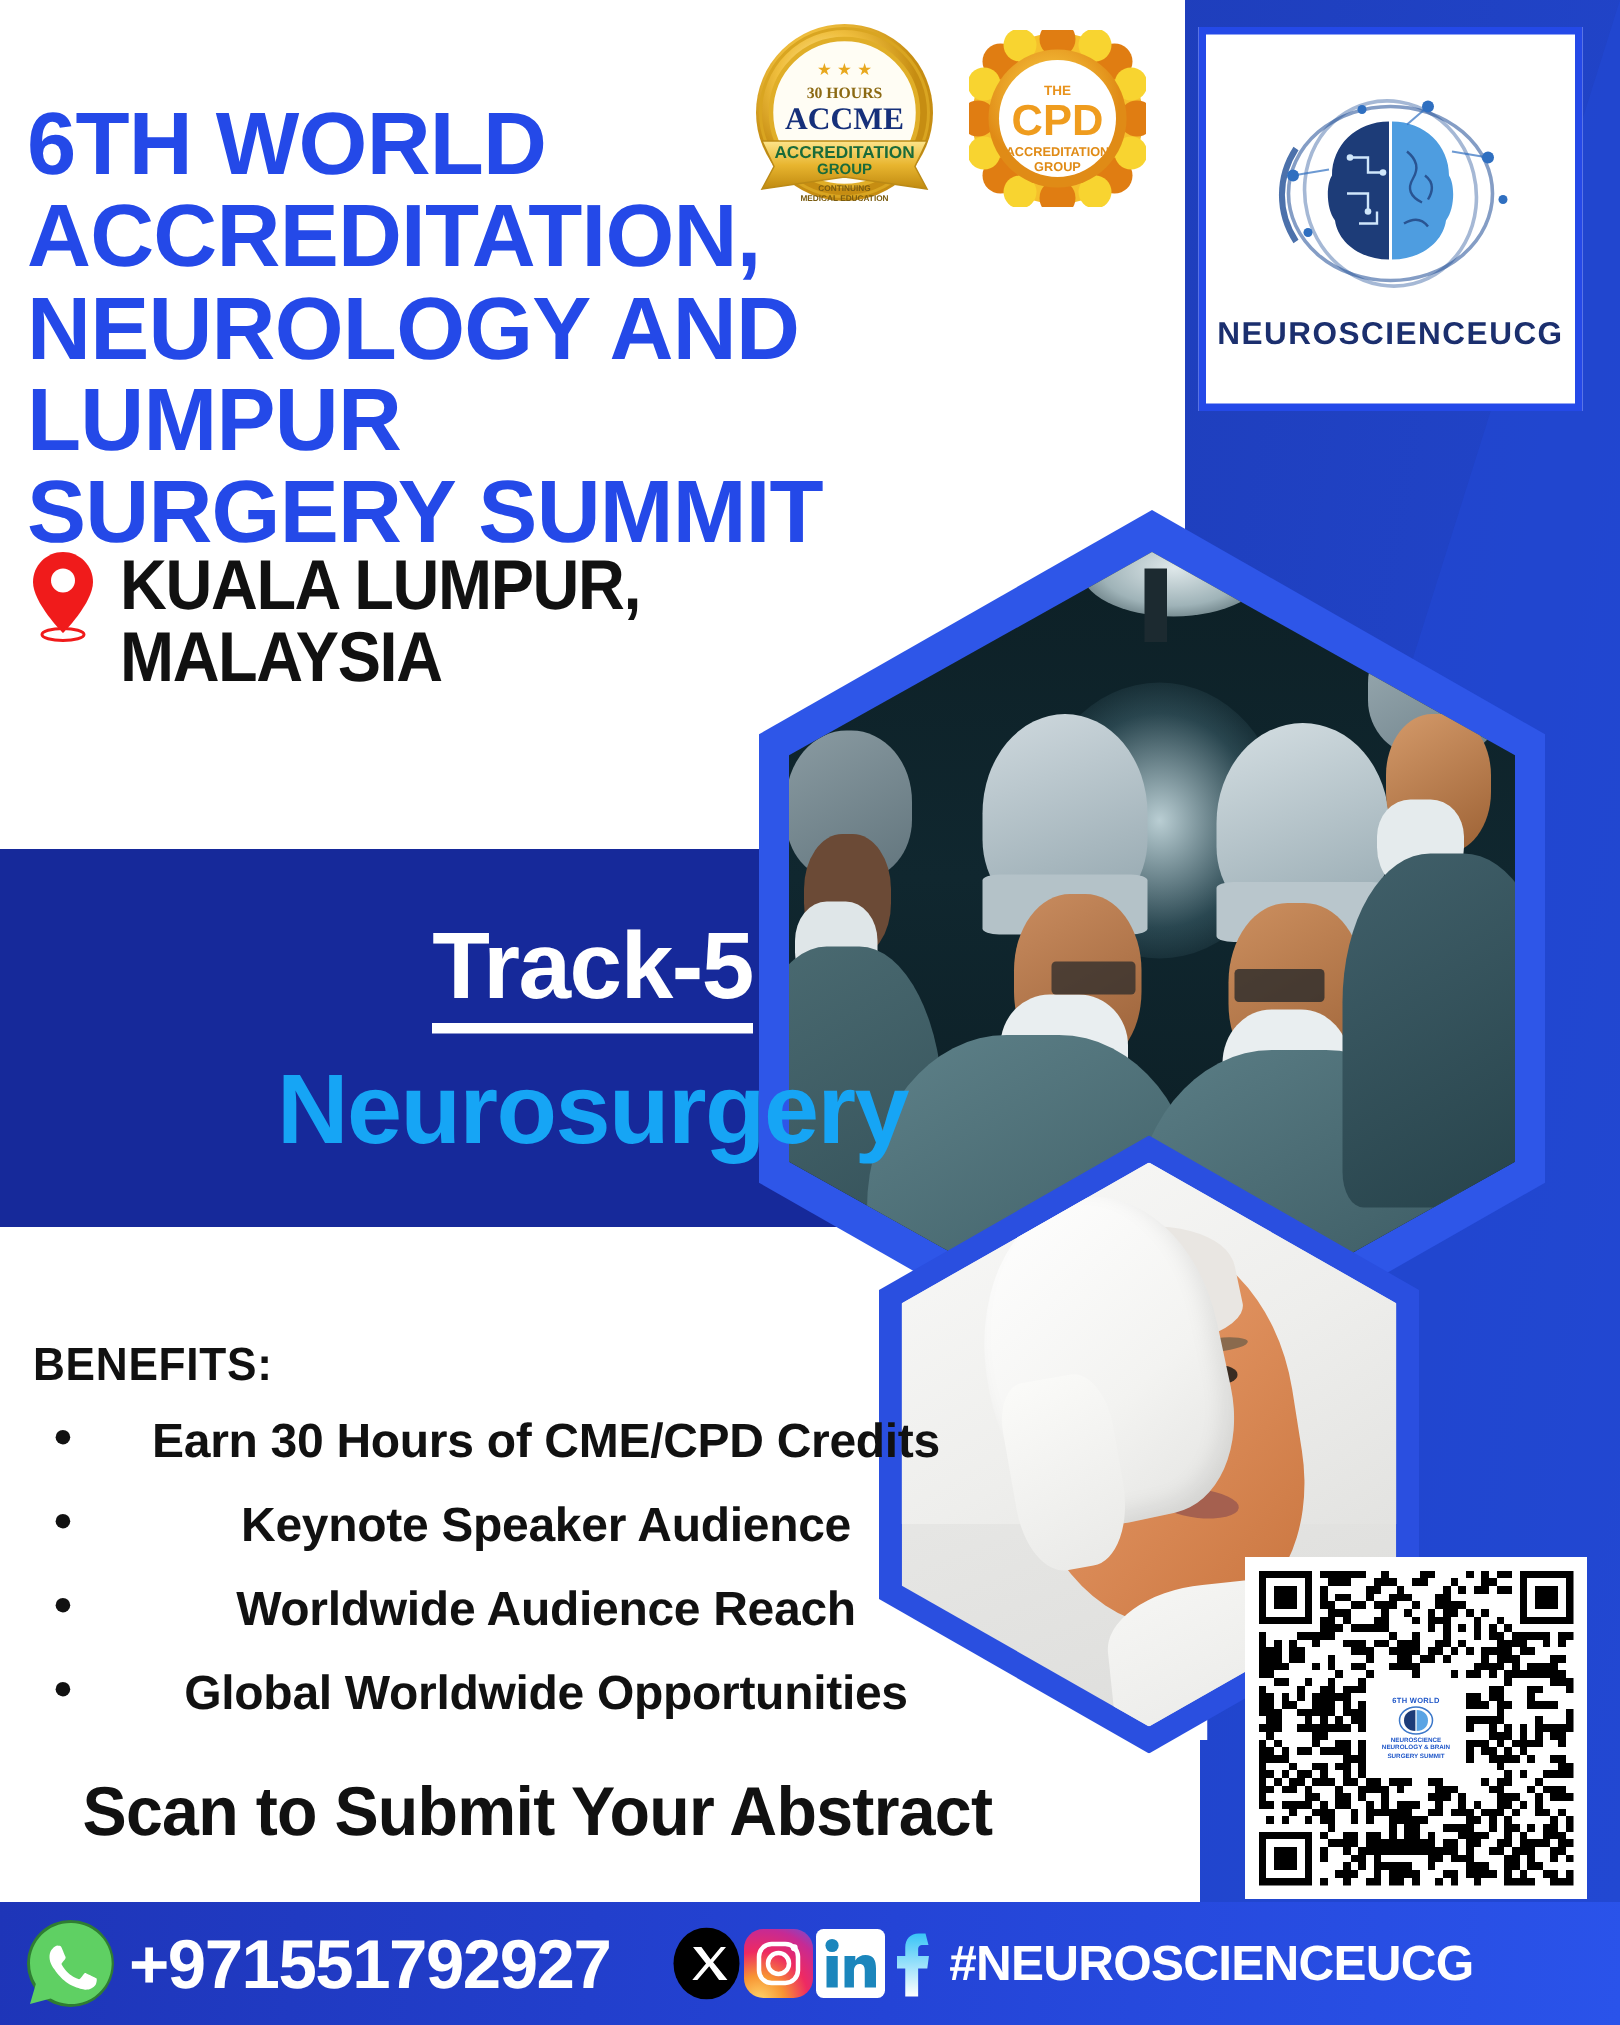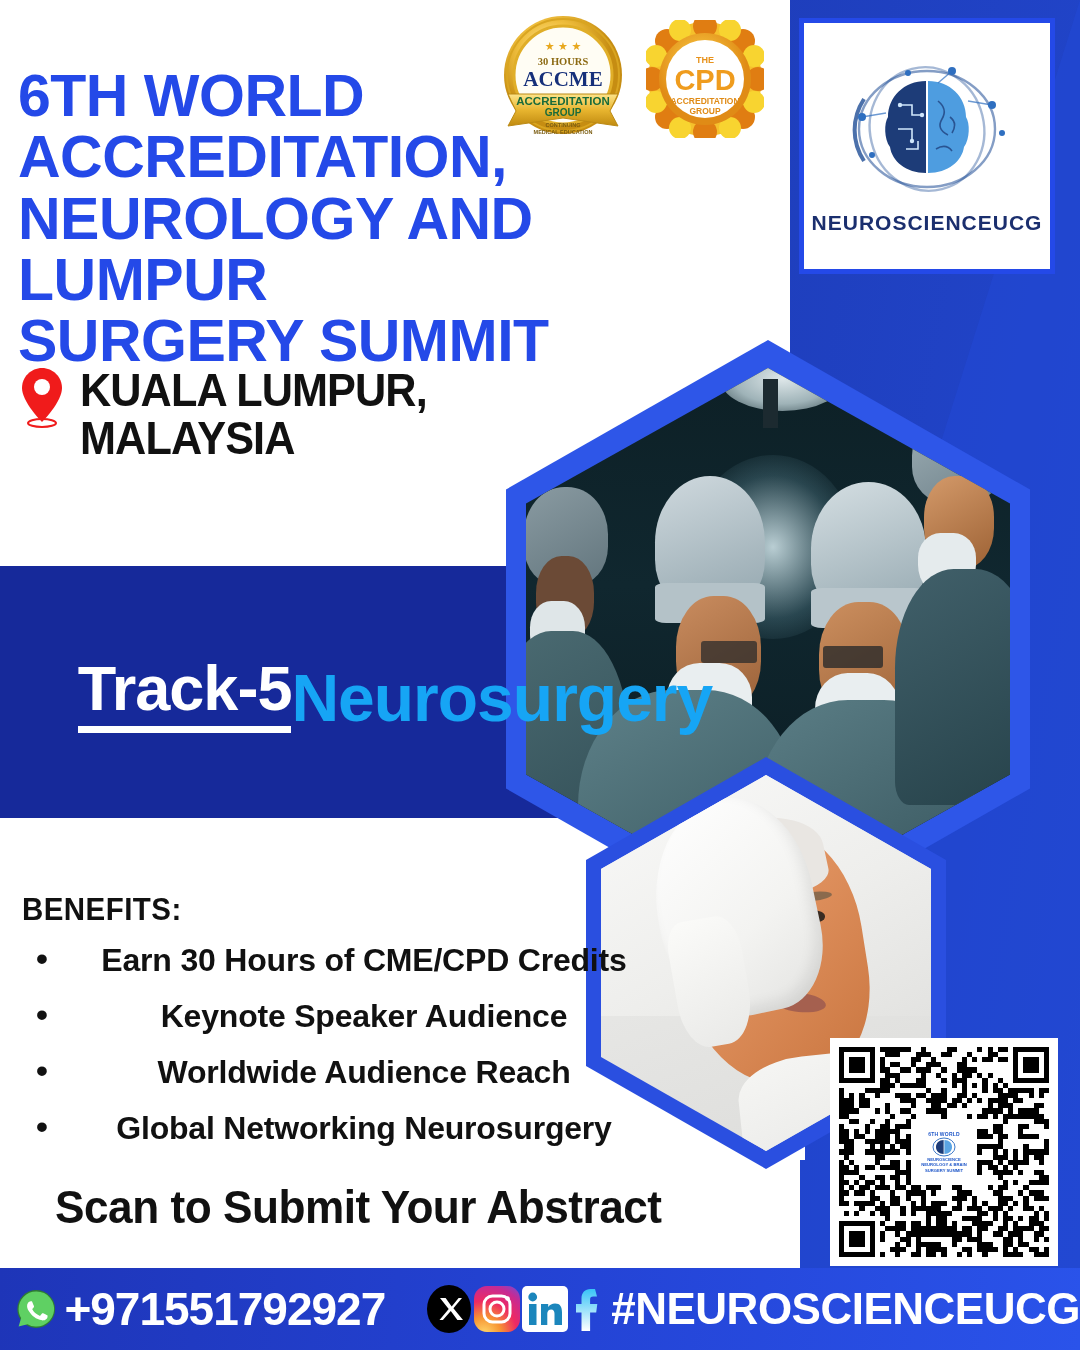--- a/index.html
+++ b/index.html
@@ -81,21 +81,21 @@
     font-size:47px; font-weight:bold; color:#111; line-height:1.0;
     letter-spacing:-1px;
     font-family:"Liberation Sans", sans-serif;
     transform:scaleX(0.92); transform-origin:left center;
   }
   .meta-text.two { line-height:1.03; }
 
   
   .track-inner {
     position:absolute; left:0; top:566px; width:790px; height:252px;
-    display:flex; flex-direction:row; align-items:center; justify-content:center;
+    display:flex; flex-direction:column; align-items:center; justify-content:center;
   }
   .track-no {
     color:#ffffff; font-size:63px; font-weight:bold;
     border-bottom:7px solid #ffffff; padding-bottom:2px;
     letter-spacing:-1px;
   }
   .track-name {
     color:#16a5f5; font-size:66px; font-weight:bold; margin-top:12px;
     letter-spacing:-1px;
   }
@@ -196,21 +196,21 @@
   .bottombar {
     position:absolute; left:0; top:1268px; width:1080px; height:82px;
     background:linear-gradient(95deg,#1e35b8 0%,#2444d6 55%,#2a53ea 100%);
     display:flex; align-items:center;
   }
   .phone {
     color:#ffffff; font-size:46px; font-weight:bold; letter-spacing:-1px;
     margin-left:8px;
   }
   .hashtag {
-    color:#ffffff; font-size:44px; font-weight:bold; letter-spacing:-.5px;
+    color:#ffffff; font-size:33px; font-weight:bold; letter-spacing:-.5px;
   }
   .social-group { display:flex; align-items:center; margin-left:40px; gap:0px; }
   .si { width:48px; height:48px; display:block; }
 </style>
 </head>
 <body>
 
 <div class="poster">
 
   <div class="bg-navy"></div>
@@ -426,21 +426,21 @@
     <div class="track-no">Track-5</div>
     <div class="track-name">Neurosurgery</div>
   </div>
 
   <div class="benefits">
     <div class="benefits-title">BENEFITS:</div>
     <ul>
       <li>Earn 30 Hours of CME/CPD Credits</li>
       <li>Keynote Speaker Audience</li>
       <li>Worldwide Audience Reach</li>
-      <li>Global Networking Neurosurgery</li>
+      <li>Global Worldwide Opportunities</li>
     </ul>
   </div>
 
   <div class="scan">Scan to Submit Your Abstract</div>
 
   <div class="qr-wrap">
     <div class="qr-canvas">
       <svg width="210" height="210" viewBox="0 0 41 41" shape-rendering="crispEdges">
         <rect width="41" height="41" fill="#fff"></rect>
         <g fill="#000" id="qrcells">

